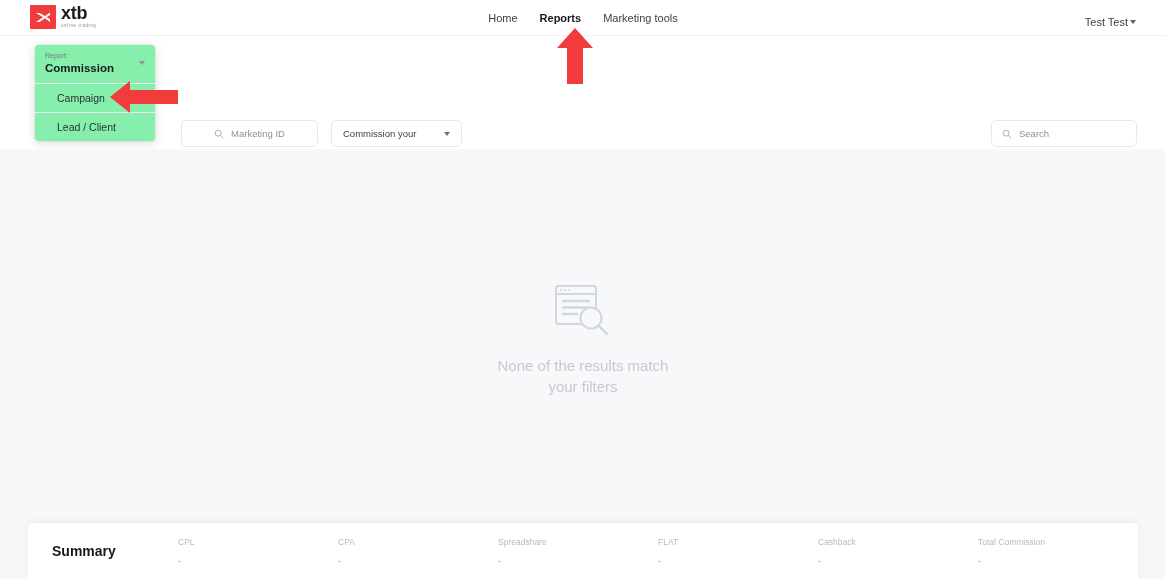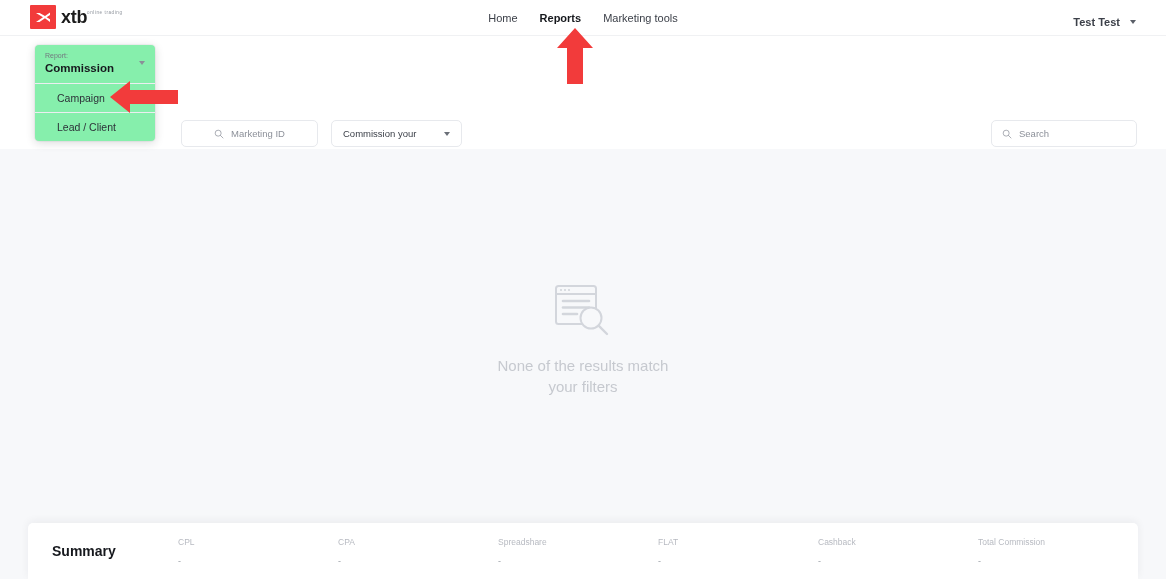--- a/index.html
+++ b/index.html
@@ -36,21 +36,21 @@
     width: 26px; height: 24px;
     background: #f23b3b;
     display: flex;
     align-items: center;
     justify-content: center;
     border-radius: 1px;
   }
   .logo-mark svg { display: block; }
   .logo-text {
     display: flex;
-    flex-direction: row;
+    flex-direction: column;
     line-height: 1;
   }
   .logo-word {
     font-size: 18px;
     font-weight: bold;
     color: #1b1b1b;
     letter-spacing: -0.3px;
     line-height: 17px;
   }
   .logo-tag {
@@ -80,23 +80,22 @@
     font-weight: bold;
     color: #16181d;
   }
 
   .user-menu {
     position: absolute;
     right: 30px; top: 0;
     height: 44px;
     display: flex;
     align-items: center;
-    gap: 10px;
+    gap: 2px;
     cursor: pointer;
-    font-weight: bold;
   }
   .user-name {
     font-size: 11px;
     color: #3c4049;
   }
   .caret {
     width: 0; height: 0;
     border-left: 3.5px solid transparent;
     border-right: 3.5px solid transparent;
     border-top: 4px solid #5a5f68;

